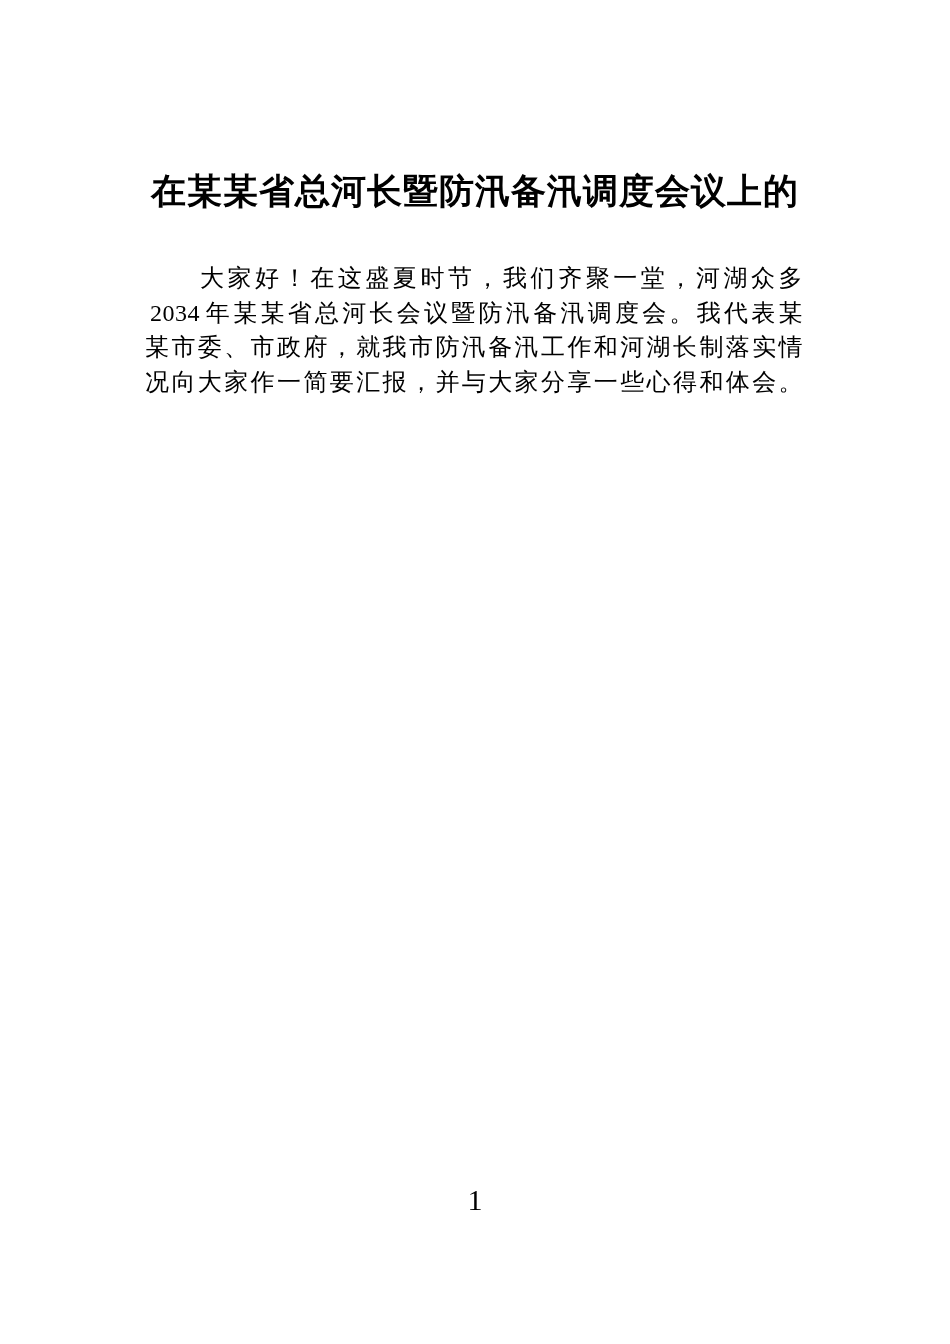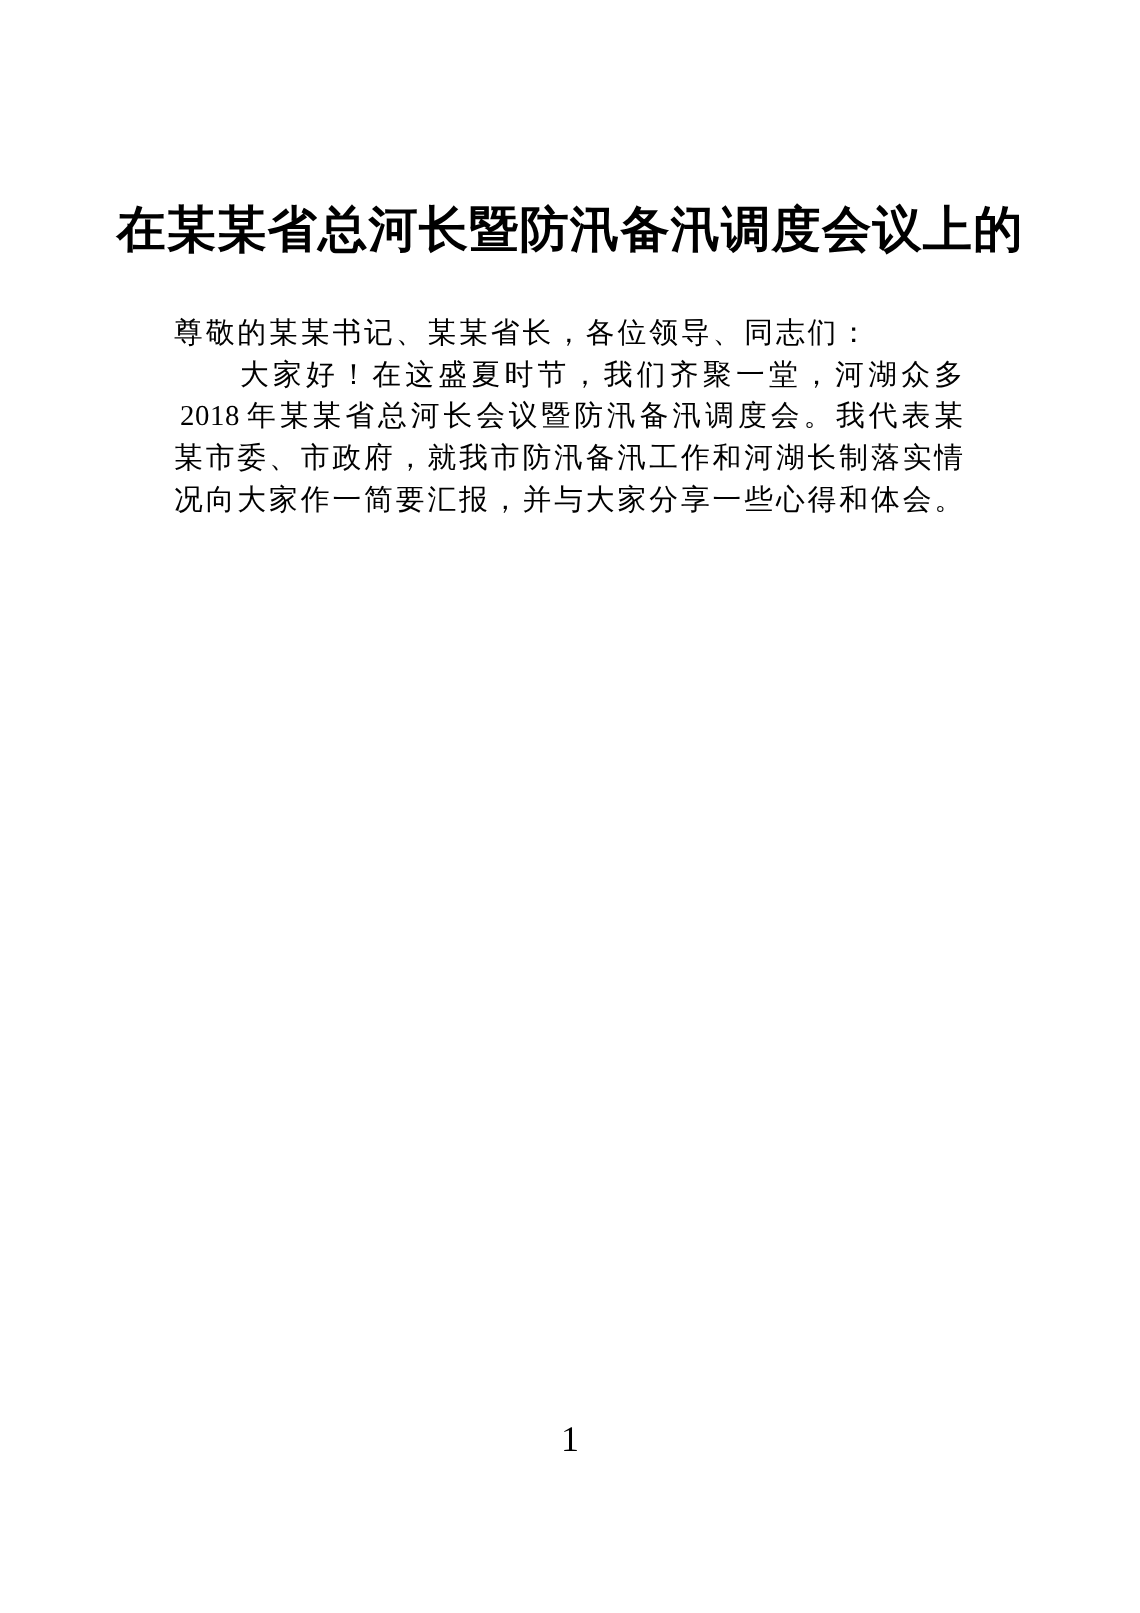--- a/index.html
+++ b/index.html
@@ -12,21 +12,21 @@
     width: 950px;
     height: 1344px;
     background: #ffffff;
     color: #000000;
     font-family: "Liberation Sans", sans-serif;
     overflow: hidden;
   }
   .doc-title {
     margin: 0;
     padding-top: 155px;
-    font-size: 41px;
+    font-size: 35px;
     line-height: 72px;
     font-weight: 700;
     text-align: center;
     letter-spacing: 1px;
   }
   .title-line {
     display: block;
   }
   .doc-body {
     margin-top: 34px;
@@ -72,23 +72,22 @@
 <body>
 
 <div class="page">
 
   <h1 class="doc-title">
     <span class="title-line">在某某省总河长暨防汛备汛调度会议上的</span>
   </h1>
 
   <div class="doc-body">
 
-    <p class="salutation">尊敬的某某书记、某某省长，各位领导、同志们：</p>
 
-    <p class="para"><span>大家好！在这盛夏时节，我们齐聚一堂，河湖众多</span><span class="latin-num">2018</span><span>年某某省总河长会议暨防汛备汛调度会。我代表某某市委、市政府，就我市防汛备汛工作和河湖长制落实情况向大家作一简要汇报，并与大家分享一些心得和体会。</span></p>
+    <p class="para"><span>大家好！在这盛夏时节，我们齐聚一堂，河湖众多</span><span class="latin-num">2034</span><span>年某某省总河长会议暨防汛备汛调度会。我代表某某市委、市政府，就我市防汛备汛工作和河湖长制落实情况向大家作一简要汇报，并与大家分享一些心得和体会。</span></p>
 
 
 
 
 
   </div>
 
   <div class="page-footer">
     <span class="page-number">1</span>
   </div>

